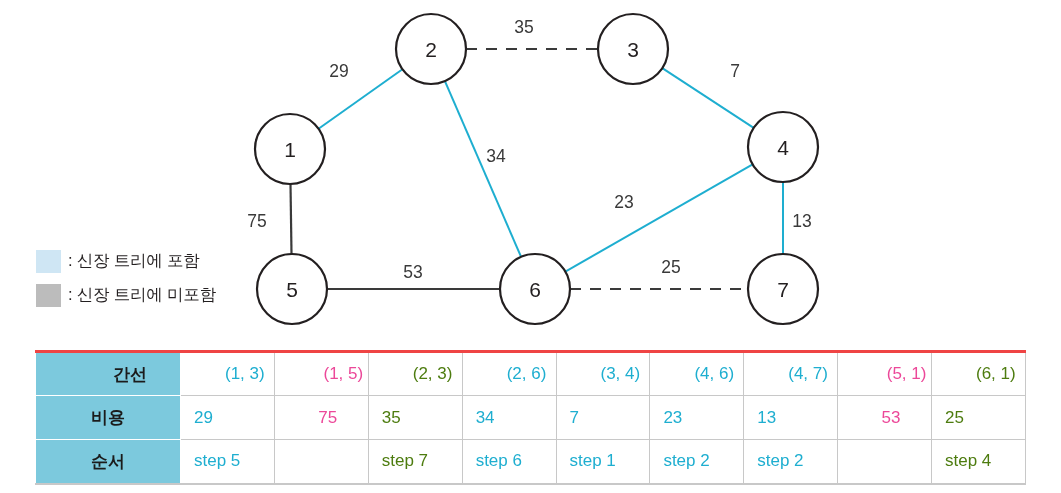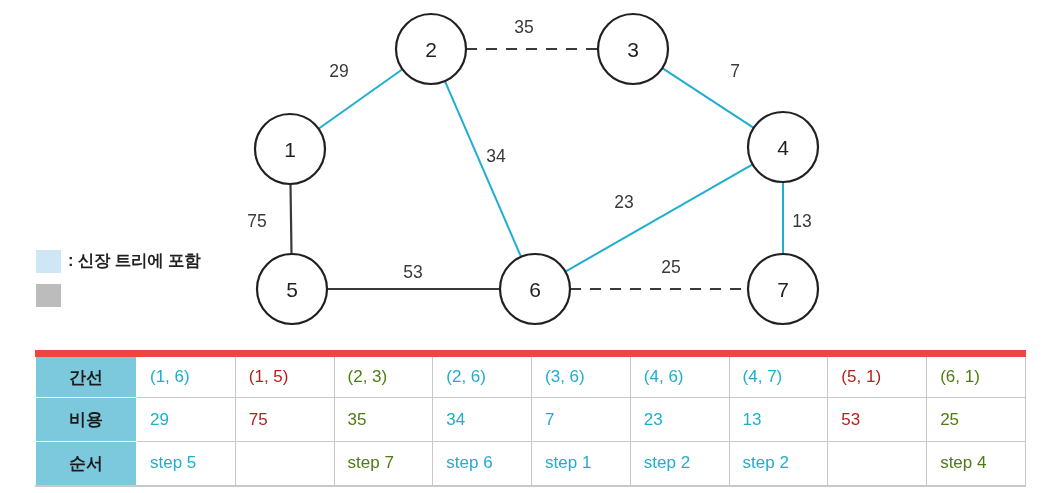--- a/index.html
+++ b/index.html
@@ -45,21 +45,21 @@
     margin-right: 7px;
     flex: 0 0 auto;
   }
   .legend-swatch.included { background: #cfe6f4; }
   .legend-swatch.excluded { background: #bcbcbc; }
   .legend-text {
     font-size: 16.5px;
     letter-spacing: -0.2px;
     white-space: nowrap;
     color: #231f20;
-    font-weight: 700;
+    font-weight: 400;
   }
 
   
   #edge-table {
     position: absolute;
     left: 35px;
     top: 350px;
     width: 991px;
     border-collapse: collapse;
     table-layout: fixed;
@@ -79,22 +79,22 @@
     color: #1b1b1b;
     font-weight: bold;
     text-align: center;
     padding: 0;
     font-size: 17px;
     border-color: #ffffff;
     width: 100px;
   }
   #edge-table td.inmst { color: #1eaed0; }
   #edge-table td.notmst { color: #4d7c0f; }
-  #edge-table td.plain  { color: #b91c1c; }
-  #edge-table tr:first-child td { border-top: 7px solid #ef4444; }
+  #edge-table td.plain  { color: #ec4899; text-align: center; }
+  #edge-table tr:first-child td { border-top: 3px solid #ef4444; padding-left: 44px; }
   #edge-table { border-top: 2px solid #c8c8c8; border-bottom: 2px solid #c8c8c8; }
 
   .node-label {
     font-family: "Liberation Sans", "DejaVu Sans", sans-serif;
     font-size: 21px;
     fill: #231f20;
   }
   .weight-label {
     font-family: "Liberation Sans", "DejaVu Sans", sans-serif;
     font-size: 17.5px;
@@ -146,33 +146,34 @@
       </g>
   </svg>
 
   <div class="legend">
     <div class="legend-row">
       <span class="legend-swatch included"></span>
       <span class="legend-text">: 신장 트리에 포함</span>
     </div>
     <div class="legend-row">
       <span class="legend-swatch excluded"></span>
+      <span class="legend-text">: 신장 트리에 미포함</span>
     </div>
   </div>
 </div>
 
 <table id="edge-table">
   <tbody id="table-body">
       <tr>
         <td class="rowhead">간선</td>
-        <td class="inmst">(1, 6)</td>
+        <td class="inmst">(1, 3)</td>
         <td class="plain">(1, 5)</td>
         <td class="notmst">(2, 3)</td>
         <td class="inmst">(2, 6)</td>
-        <td class="inmst">(3, 6)</td>
+        <td class="inmst">(3, 4)</td>
         <td class="inmst">(4, 6)</td>
         <td class="inmst">(4, 7)</td>
         <td class="plain">(5, 1)</td>
         <td class="notmst">(6, 1)</td>
       </tr>
       <tr>
         <td class="rowhead">비용</td>
         <td class="inmst">29</td>
         <td class="plain">75</td>
         <td class="notmst">35</td>

